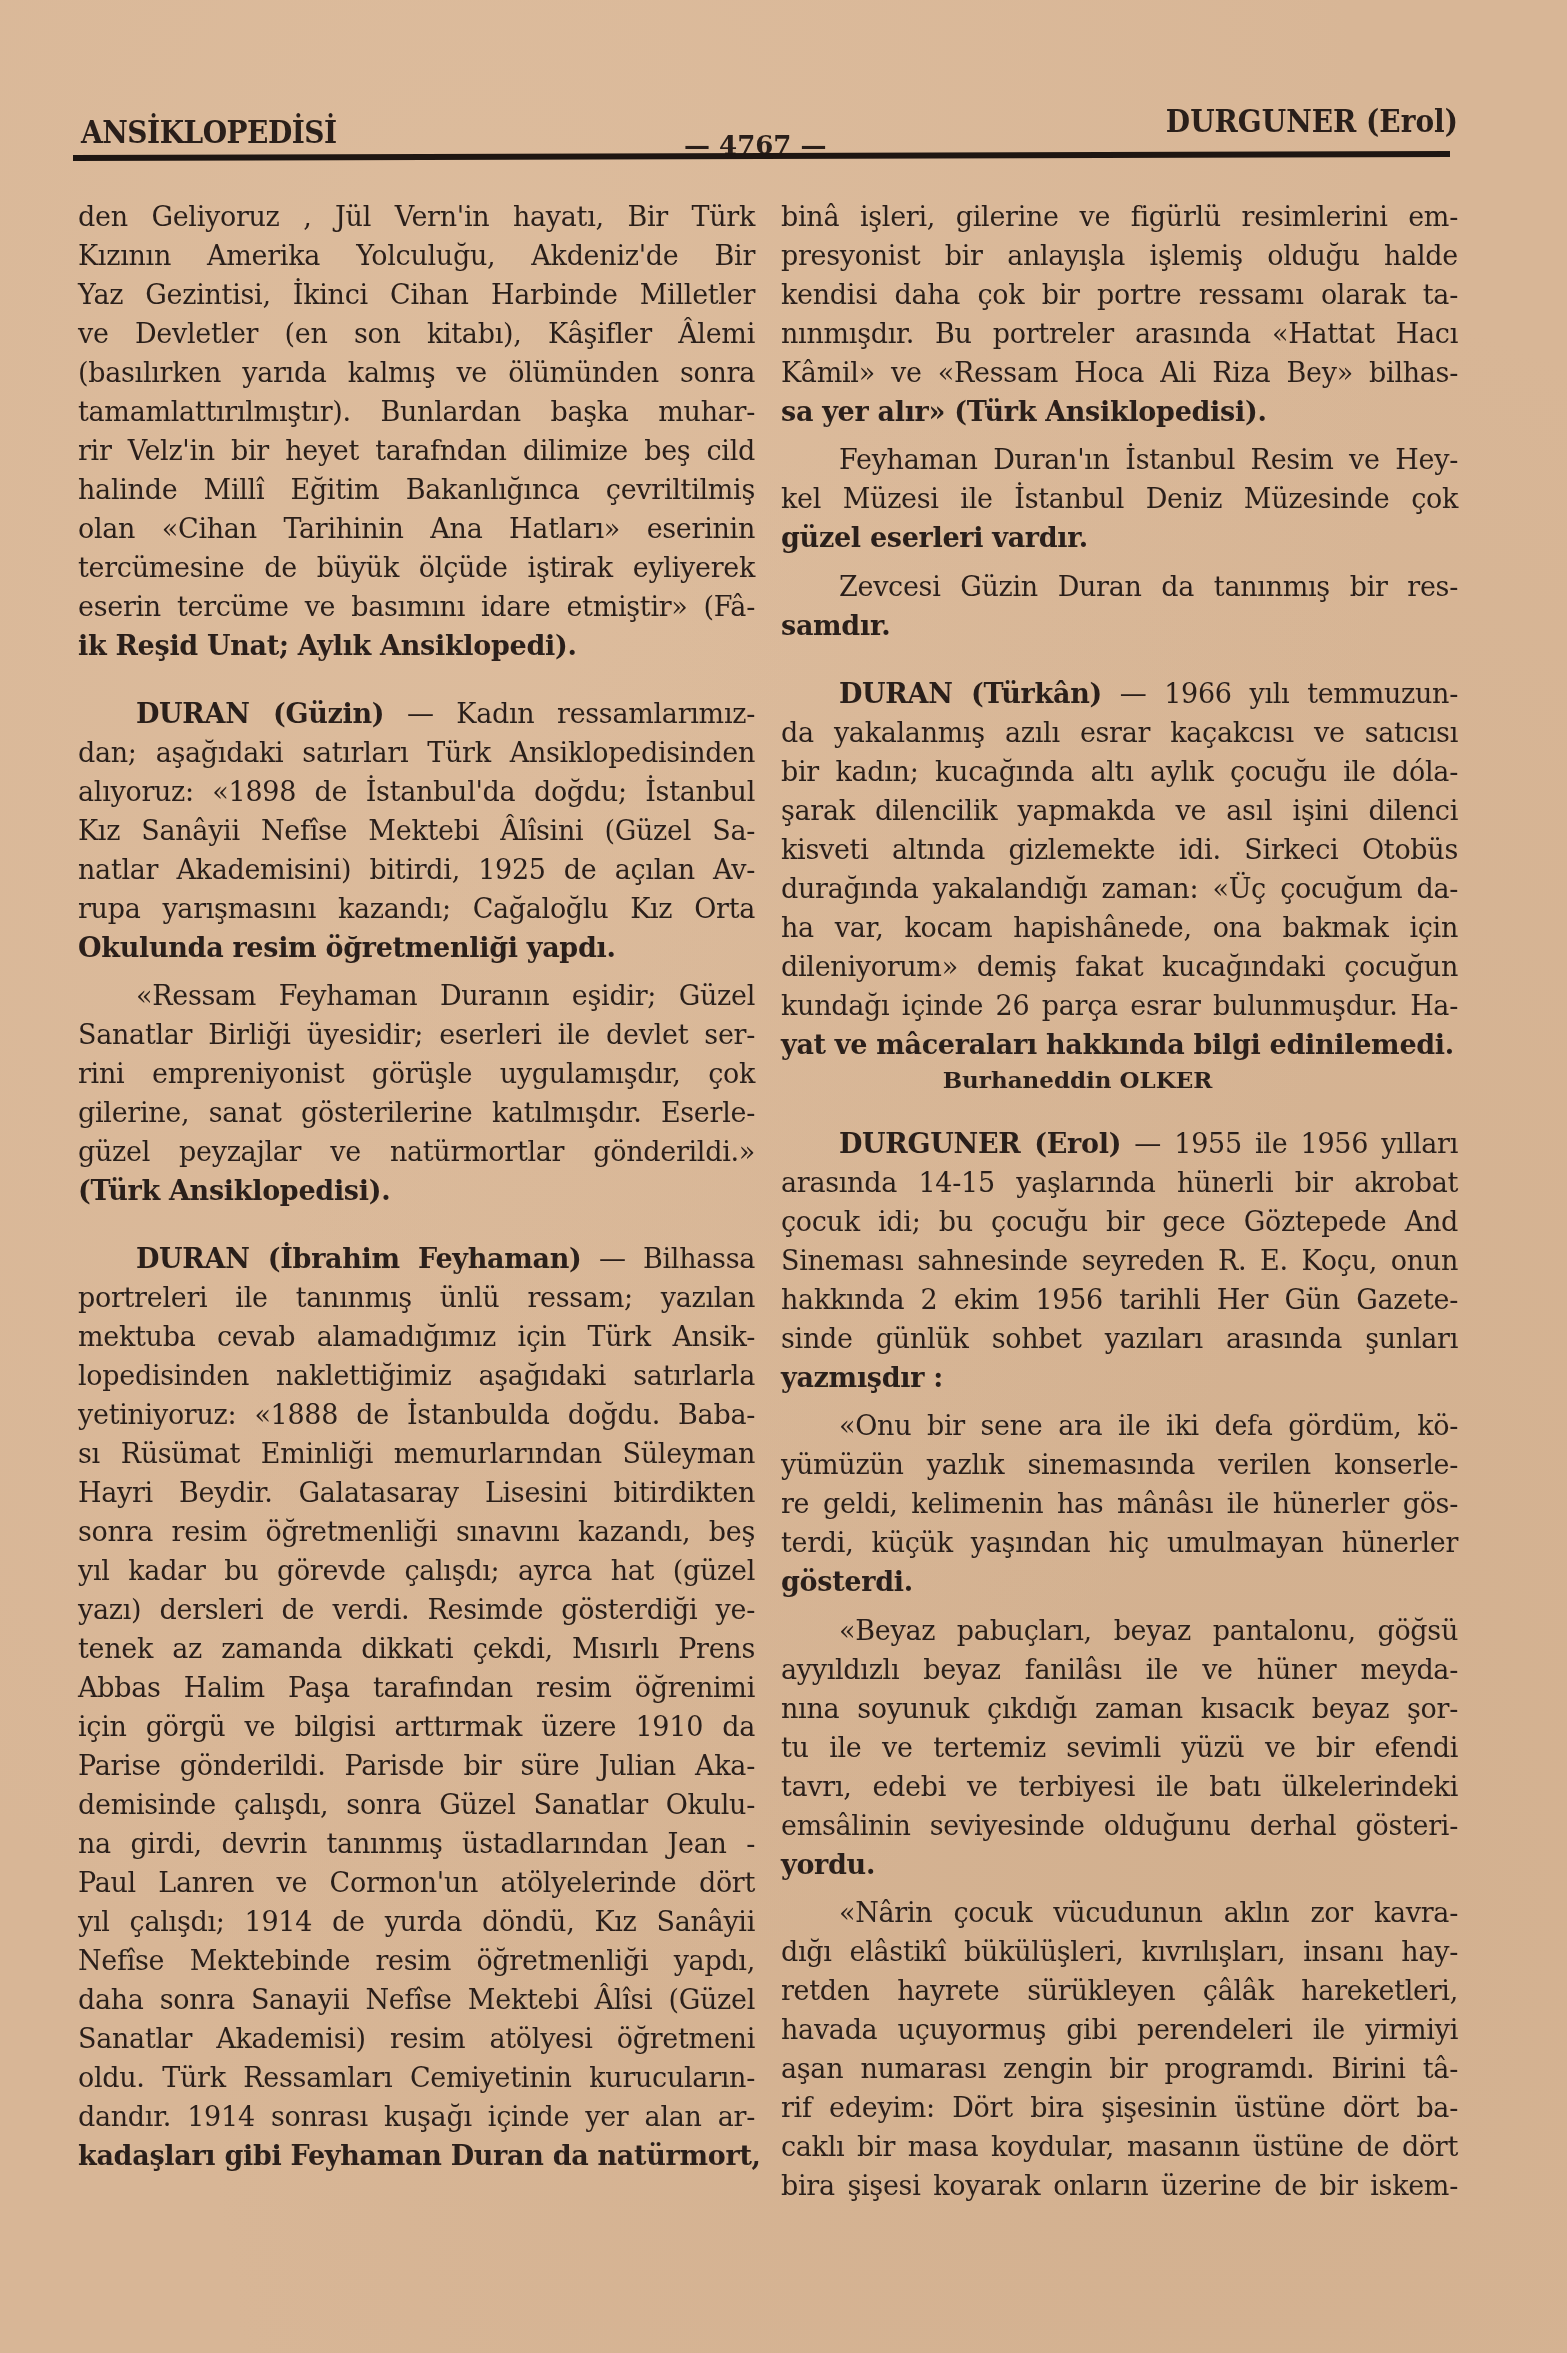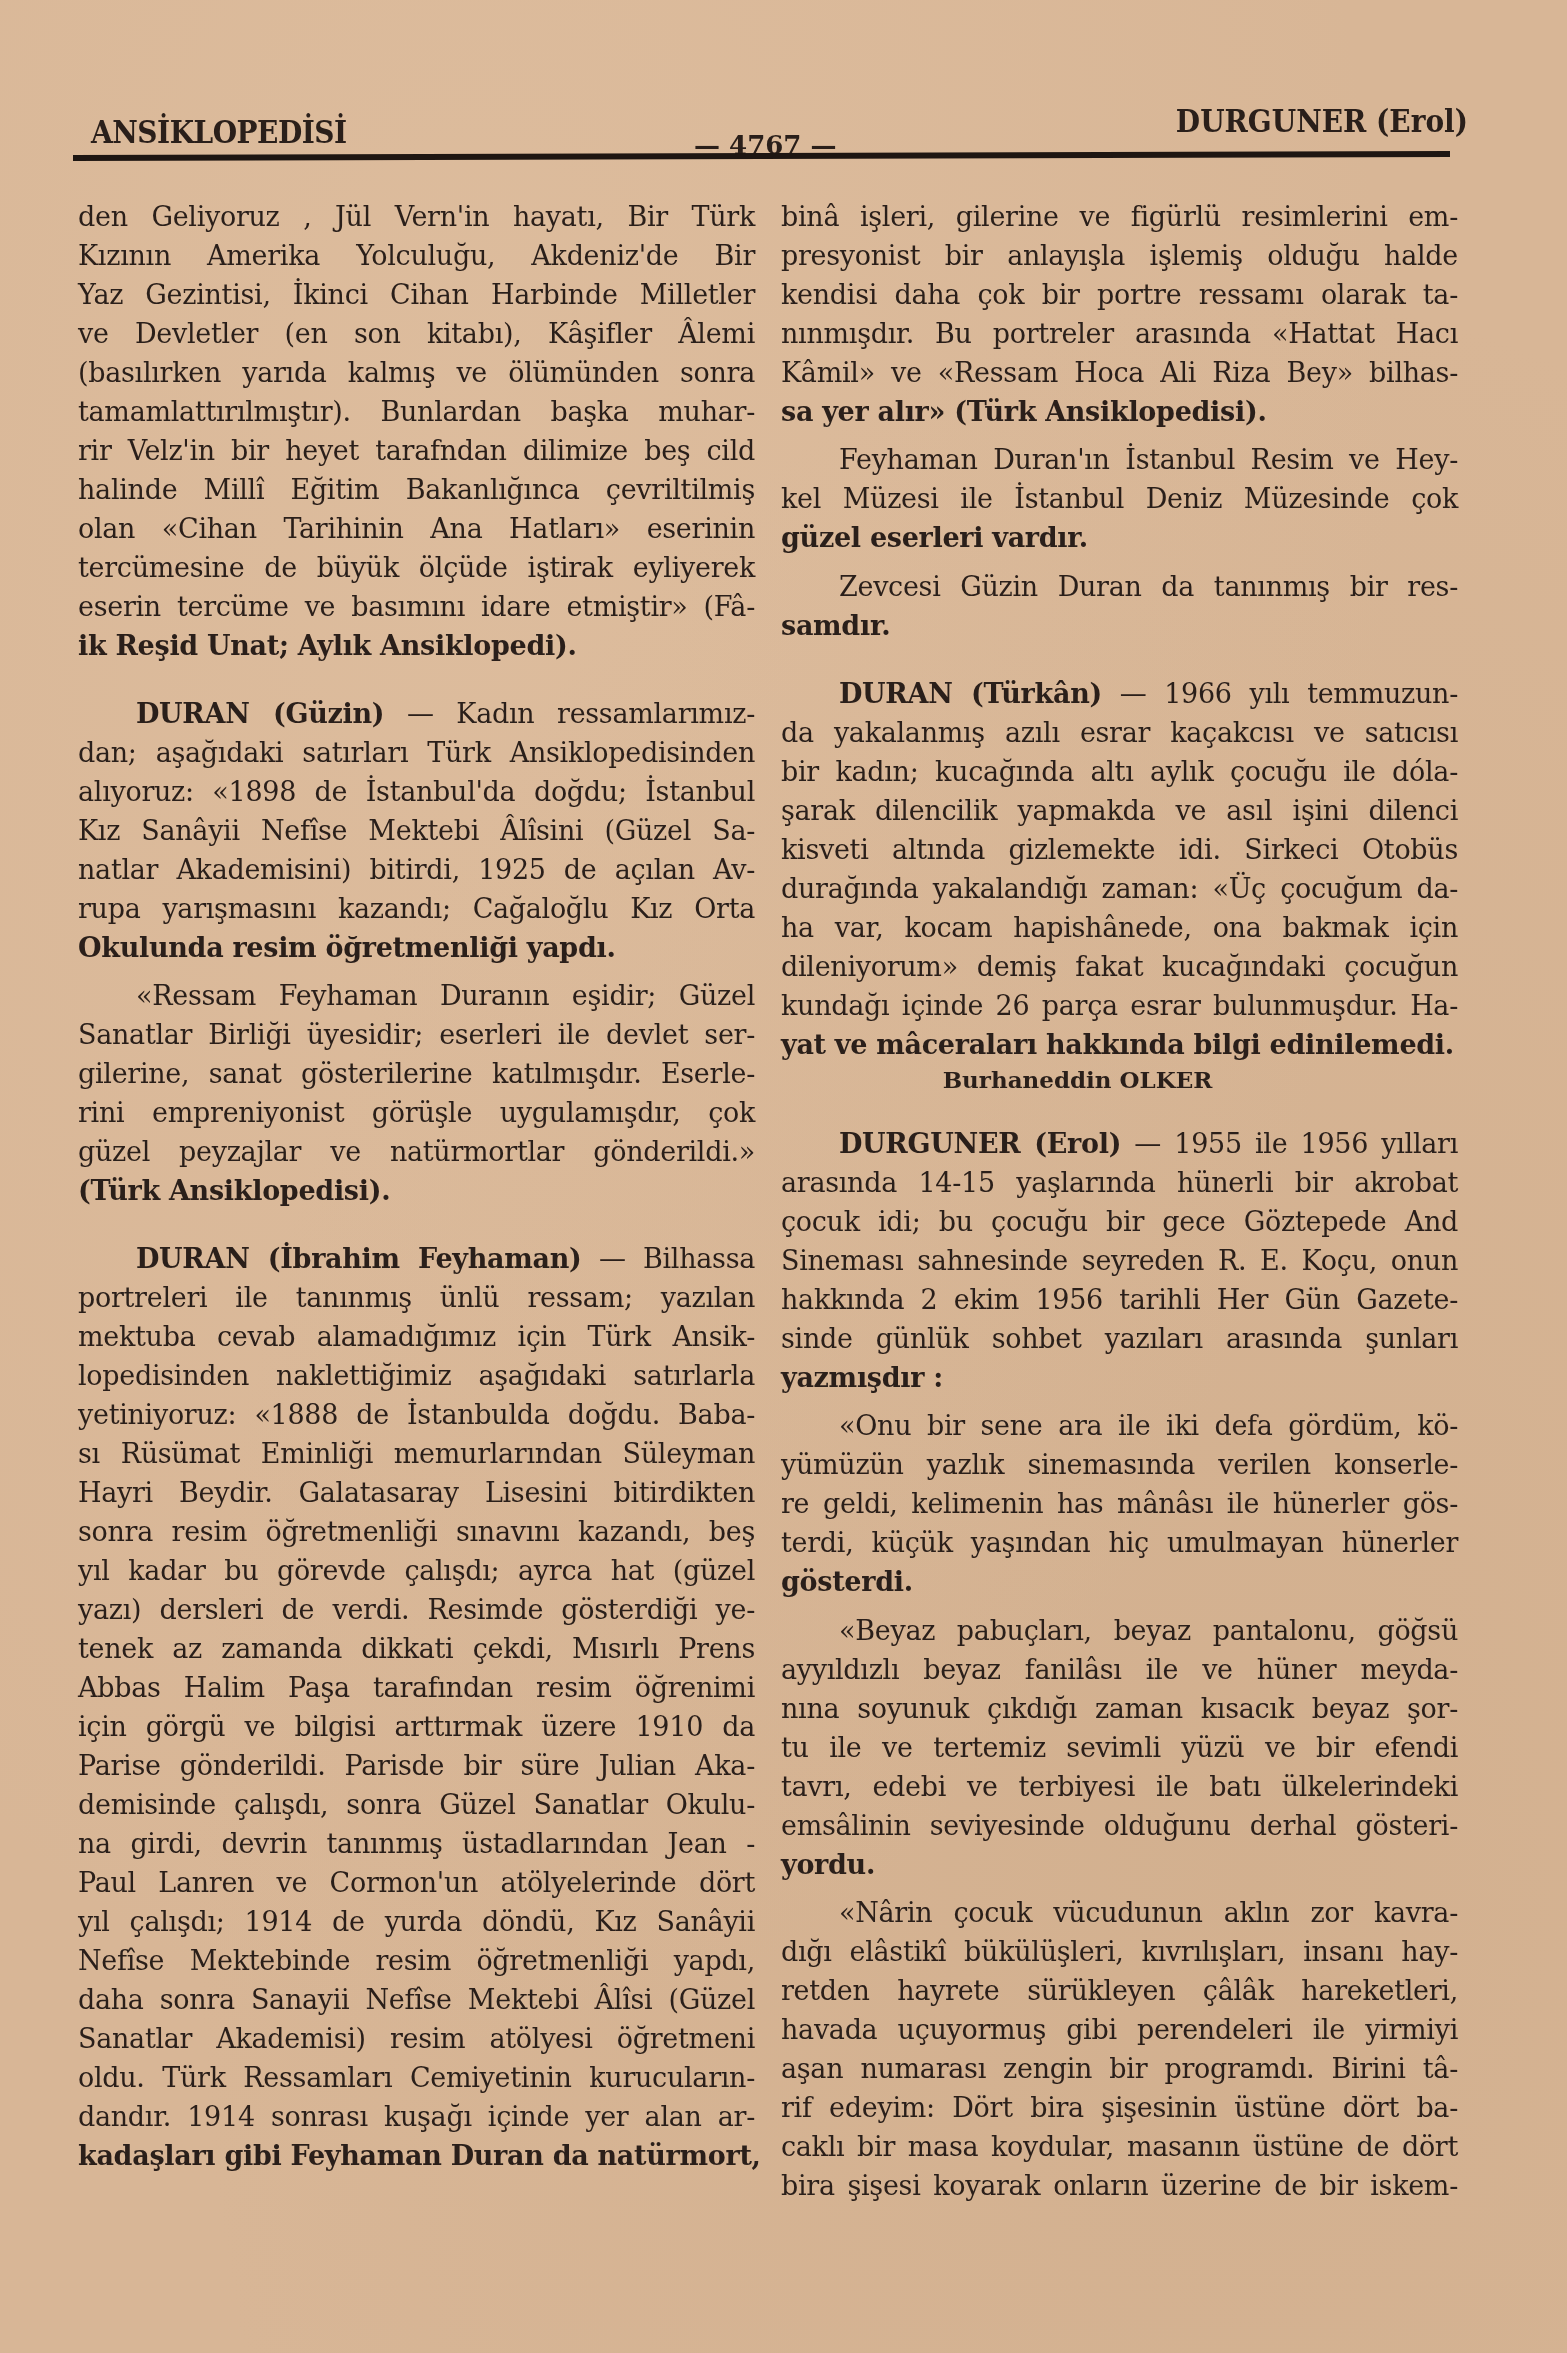--- a/index.html
+++ b/index.html
@@ -5,21 +5,21 @@
   html, body { margin:0; padding:0; }
   body {
     width:1567px; height:2354px; overflow:hidden;
     background:#d8b696;
     background-image: radial-gradient(ellipse at 30% 20%, rgba(230,200,170,0.35), transparent 60%),
                       radial-gradient(ellipse at 80% 80%, rgba(200,165,130,0.35), transparent 60%);
     font-family:"DejaVu Serif","Liberation Serif",serif;
     color:#2a1f1a;
     position:relative;
   }
-  .header { position:absolute; left:91px; top:118px; width:1377px; height:37px; }
+  .header { position:absolute; left:81px; top:118px; width:1377px; height:37px; }
   .hdr-left { position:absolute; left:0; top:0; font-weight:bold; font-size:28px; letter-spacing:-0.5px; transform:scaleY(1.15); transform-origin:left bottom; }
   .hdr-center { position:absolute; left:603px; top:2.1px; font-weight:bold; font-size:26px;margin-top:10px; }
   .hdr-right { position:absolute; right:0; top:-11.5px; font-weight:bold; font-size:28px; transform:scaleY(1.15); transform-origin:right bottom; }
   .rule { position:absolute; left:73px; top:155px; width:1377px; height:6.3px; background:#1e1612; transform:rotate(-0.17deg); transform-origin:left center; }
   .col { position:absolute; top:197px; width:677px; }
   .col-left { left:78px; }
   .col-right { left:781px; width:677px; }
   .line {
     font-size:27px; line-height:39px; height:39px;
     text-align:justify; text-align-last:justify;
@@ -65,22 +65,22 @@
       <div class="line">alıyoruz: «1898 de İstanbul'da doğdu; İstanbul</div>
       <div class="line">Kız Sanâyii Nefîse Mektebi Âlîsini (Güzel Sa-</div>
       <div class="line">natlar Akademisini) bitirdi, 1925 de açılan Av-</div>
       <div class="line">rupa yarışmasını kazandı; Cağaloğlu Kız Orta</div>
       <div class="line last">Okulunda resim öğretmenliği yapdı.</div>
     </div>
     <div class="gap-s"></div>
     <div>
       <div class="line indent">«Ressam Feyhaman Duranın eşidir; Güzel</div>
       <div class="line">Sanatlar Birliği üyesidir; eserleri ile devlet ser-</div>
+      <div class="line">rini empreniyonist görüşle uygulamışdır, çok</div>
       <div class="line">gilerine, sanat gösterilerine katılmışdır. Eserle-</div>
-      <div class="line">rini empreniyonist görüşle uygulamışdır, çok</div>
       <div class="line">güzel peyzajlar ve natürmortlar gönderildi.»</div>
       <div class="line last">(Türk Ansiklopedisi).</div>
     </div>
     <div class="gap"></div>
     <div>
       <div class="line indent"><span class="b">DURAN (İbrahim Feyhaman)</span><span> — Bilhassa</span></div>
       <div class="line">portreleri ile tanınmış ünlü ressam; yazılan</div>
       <div class="line">mektuba cevab alamadığımız için Türk Ansik-</div>
       <div class="line">lopedisinden naklettiğimiz aşağıdaki satırlarla</div>
       <div class="line">yetiniyoruz: «1888 de İstanbulda doğdu. Baba-</div>

